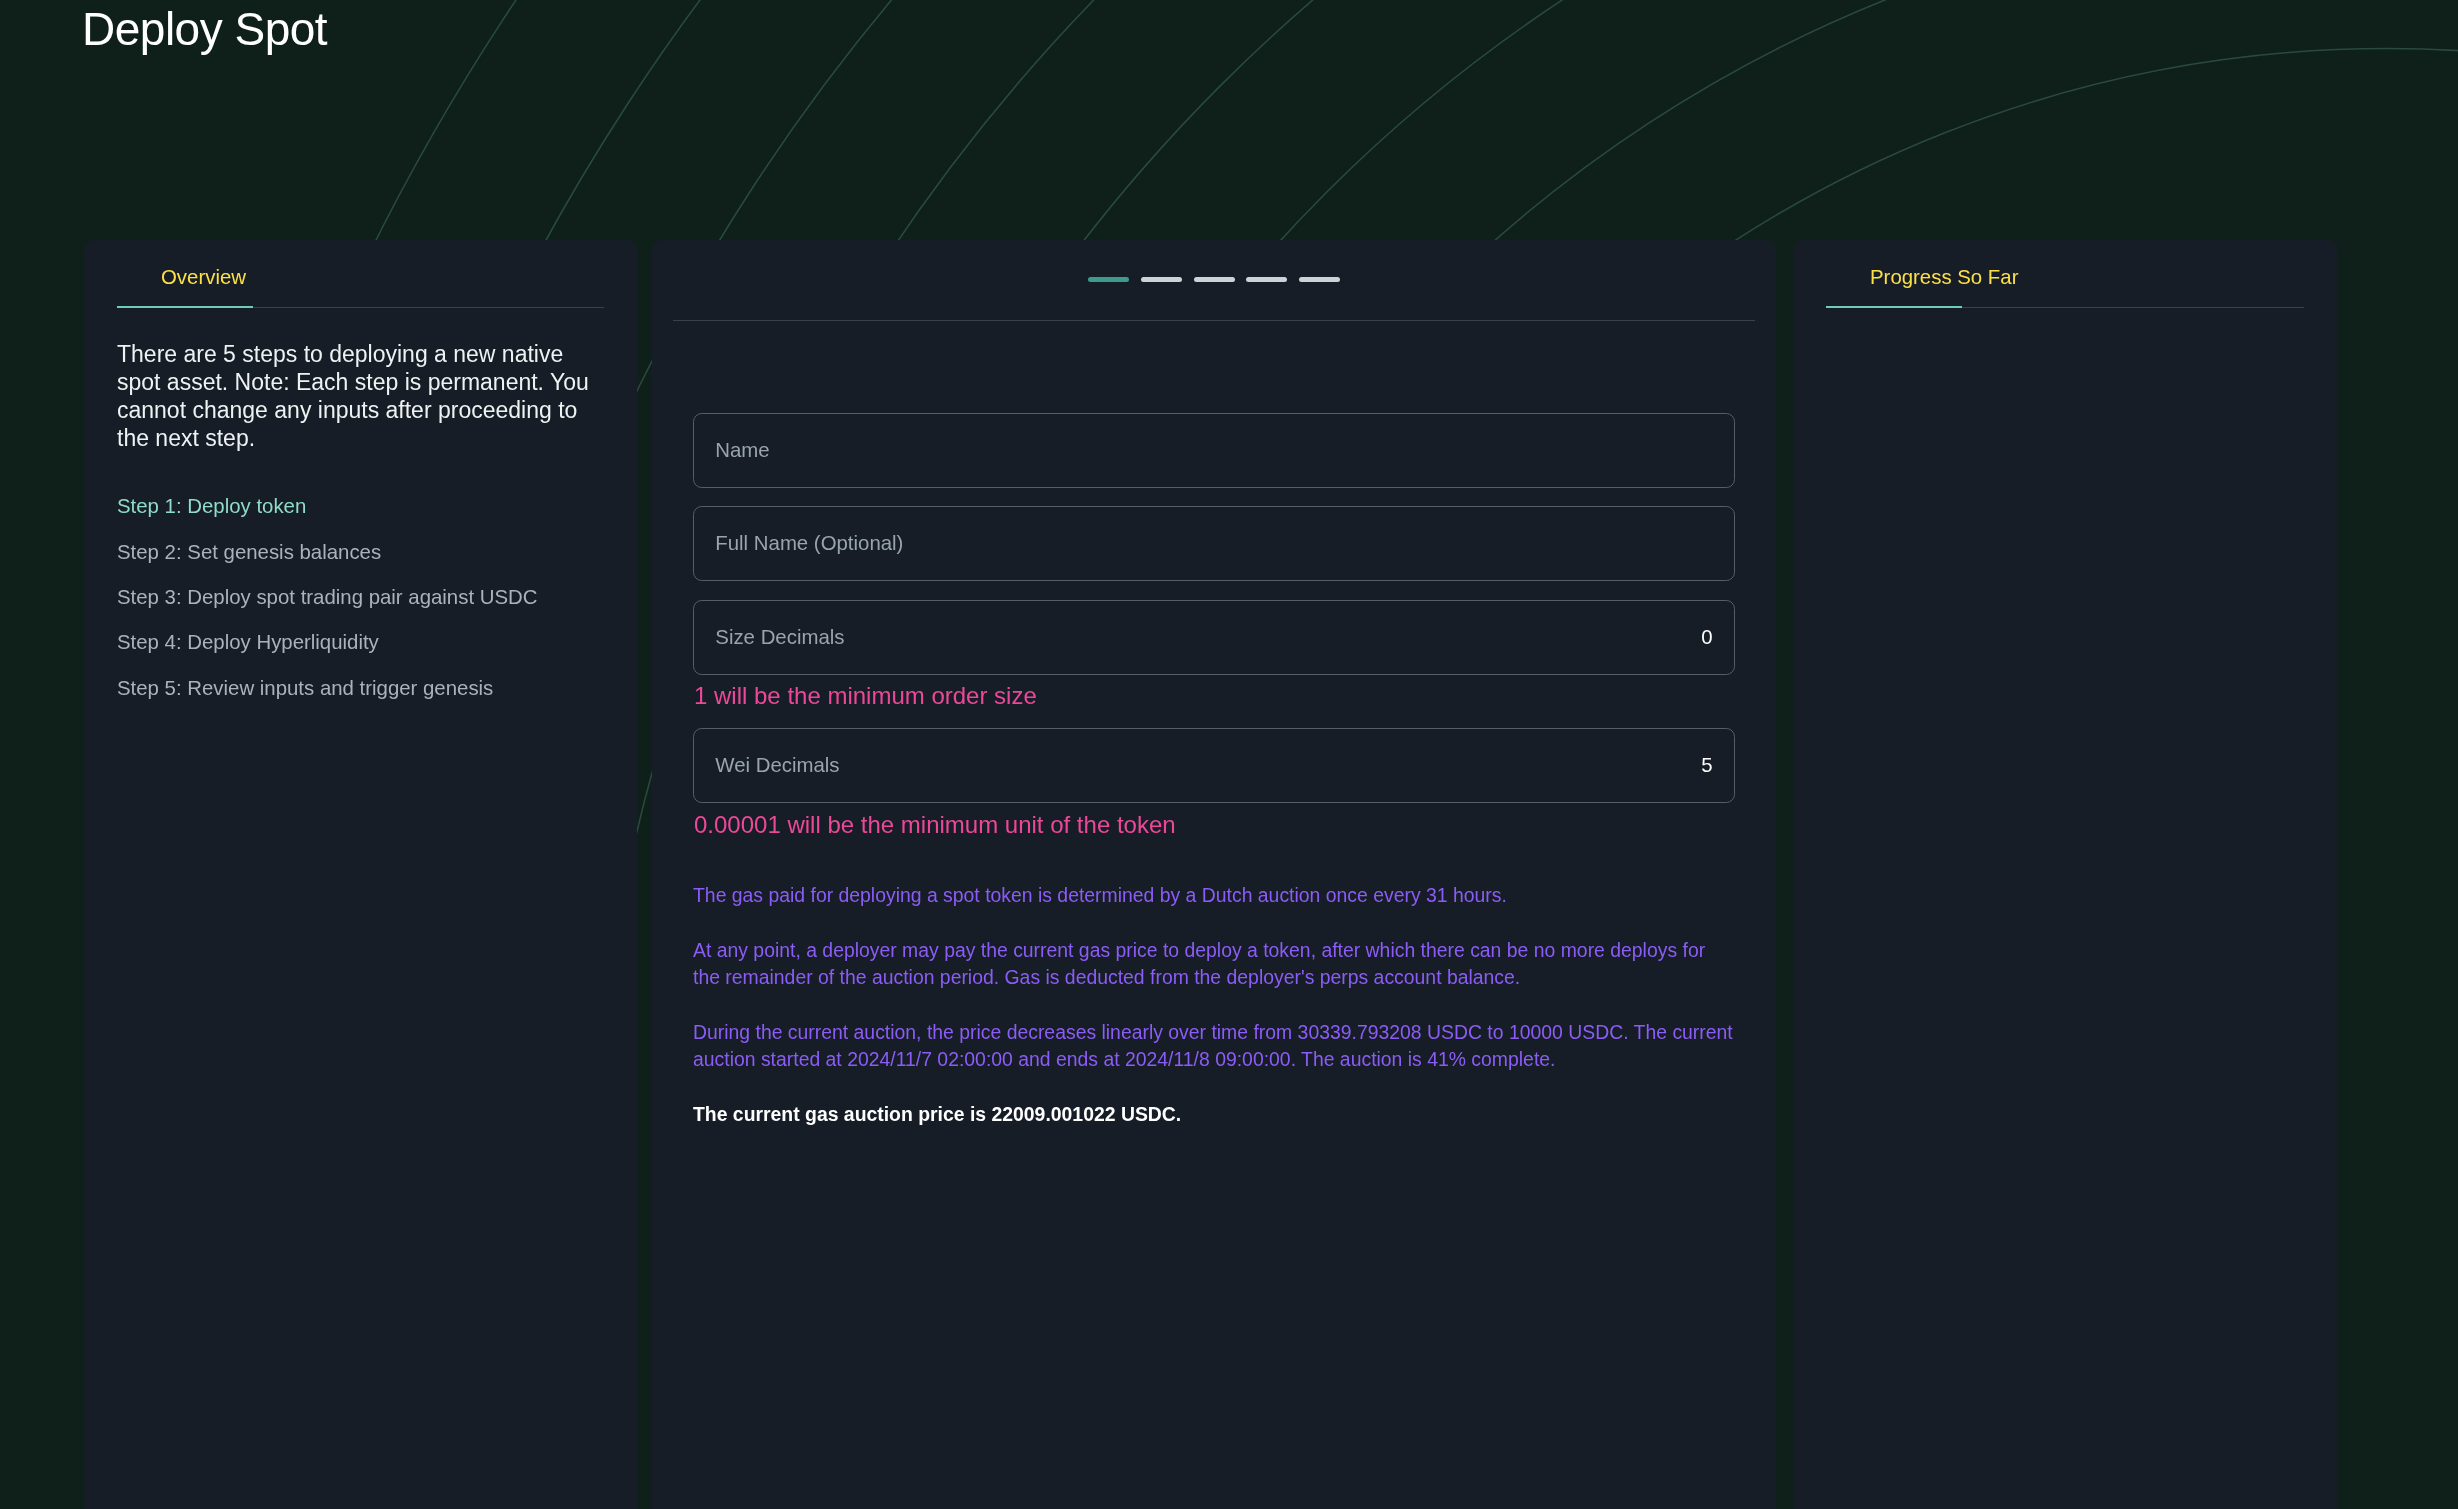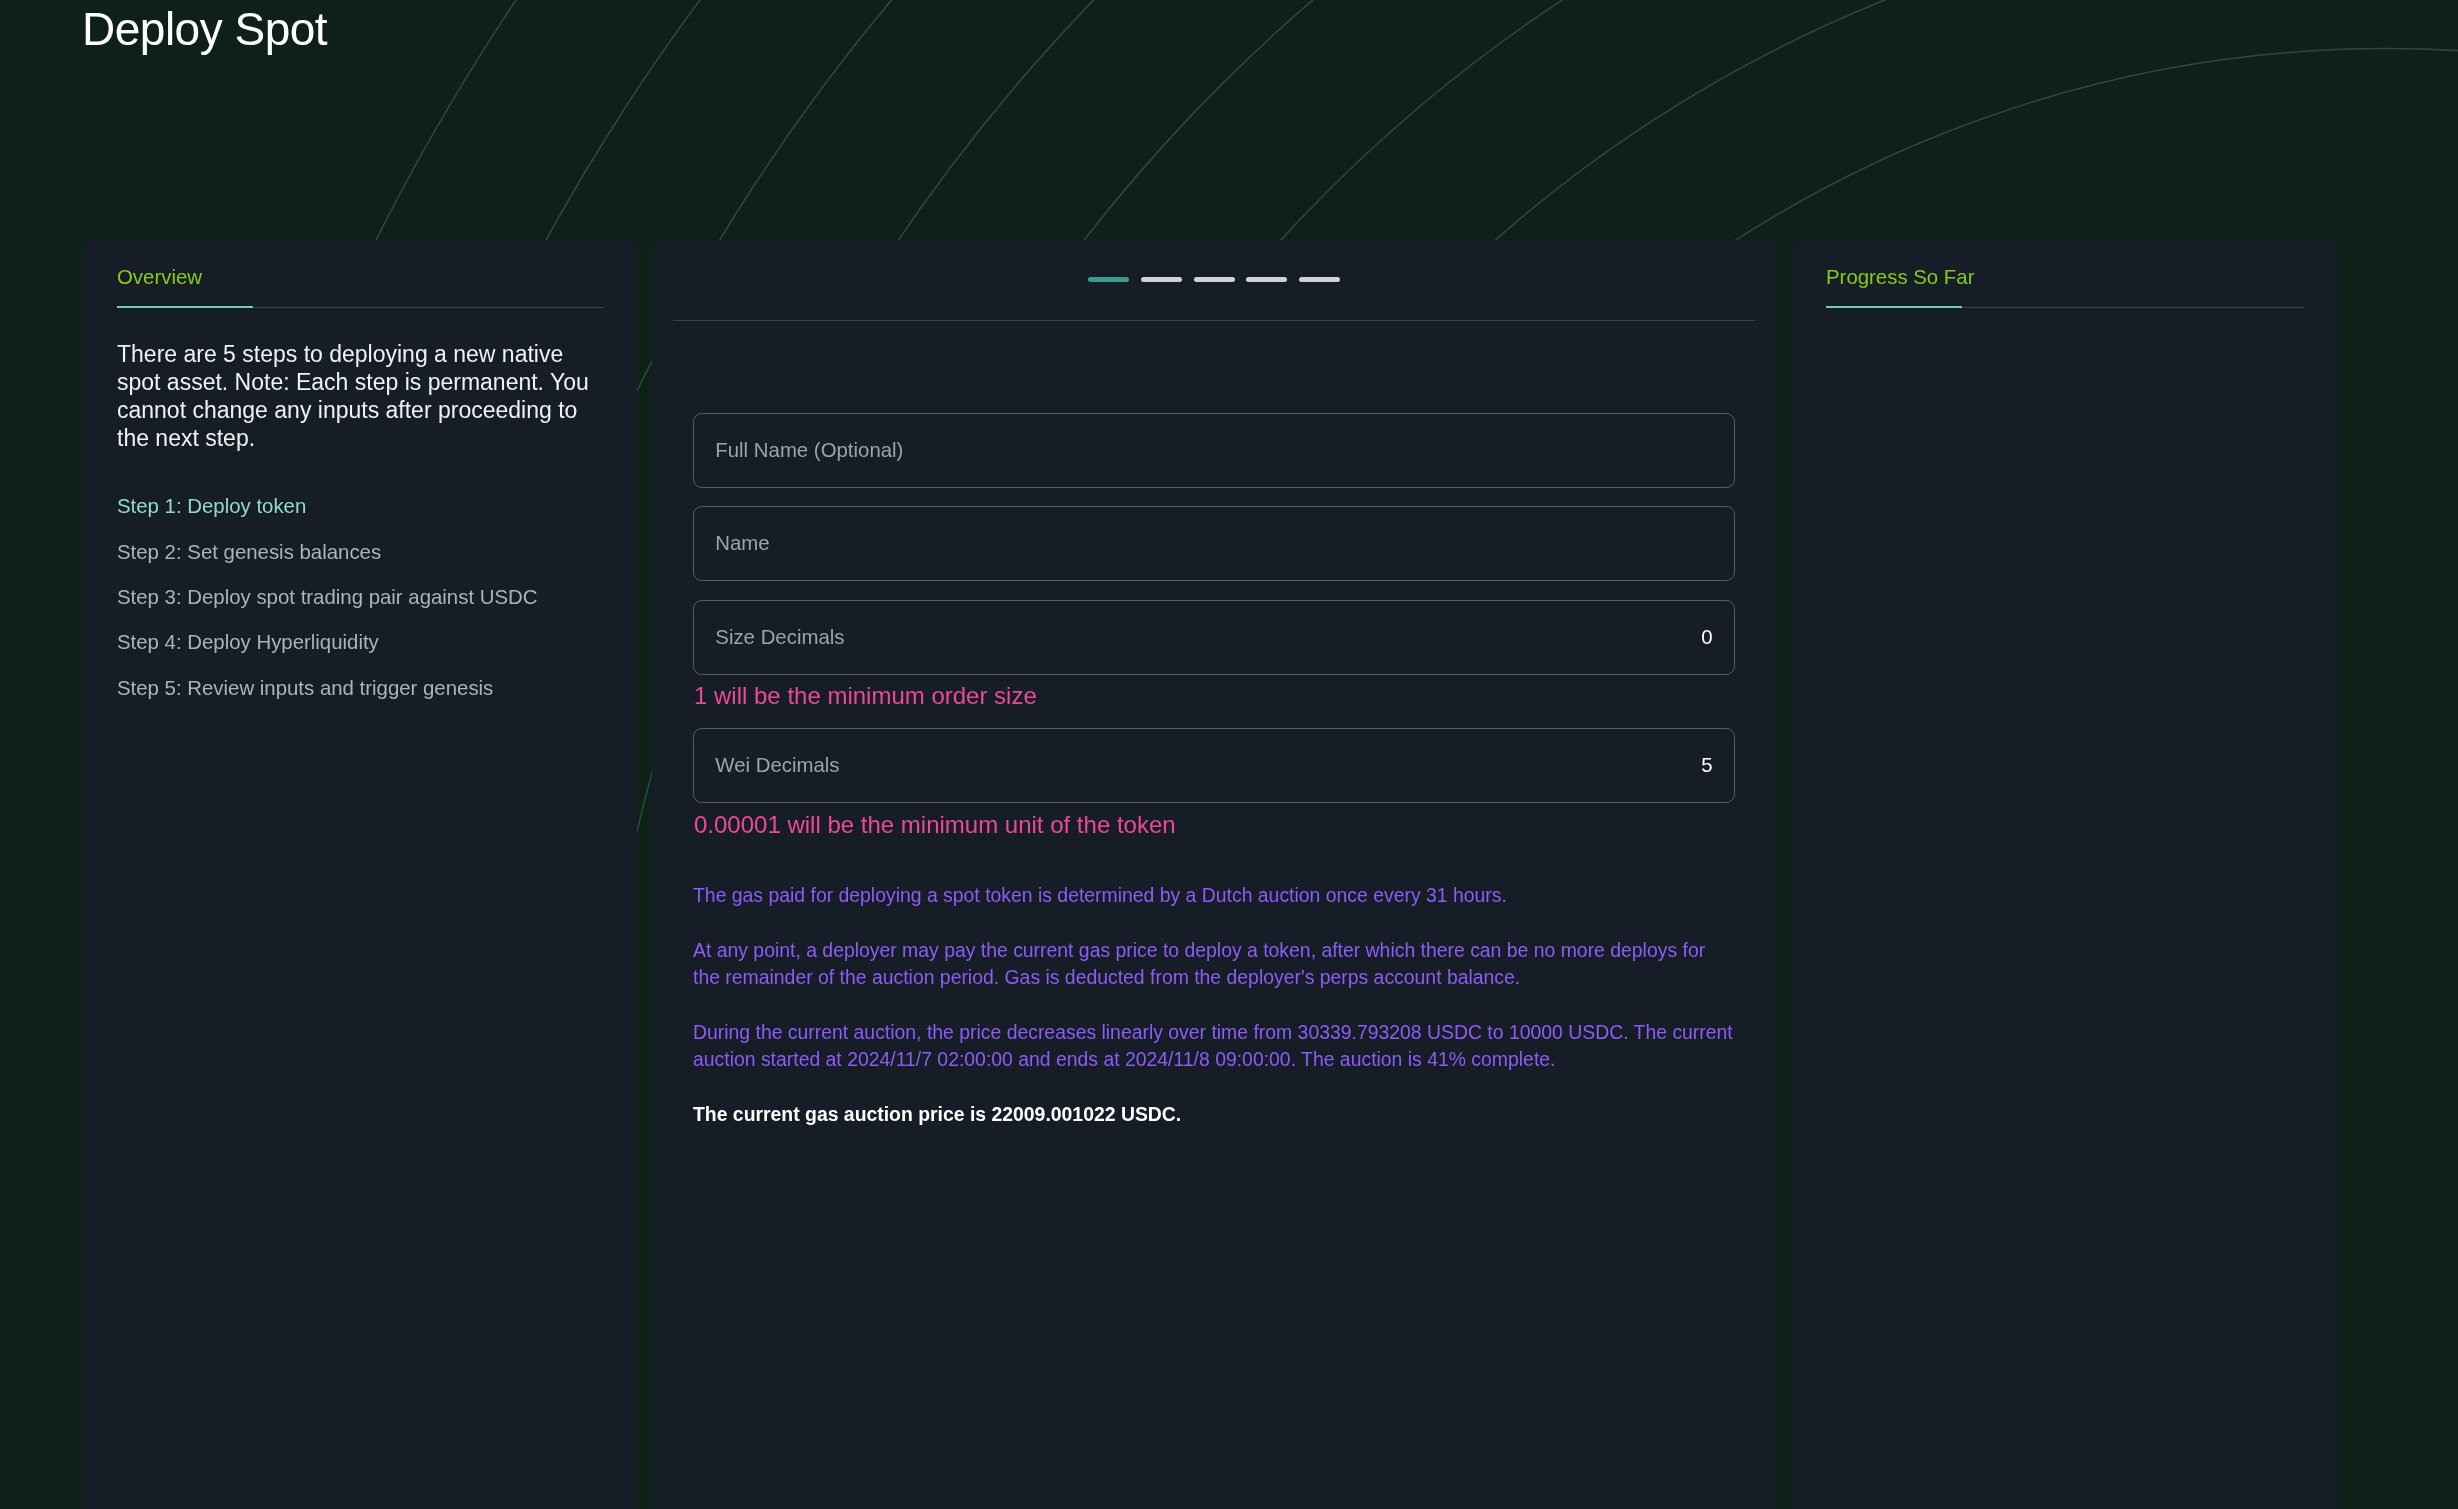--- a/index.html
+++ b/index.html
@@ -62,25 +62,26 @@
   #panel-step     { left: 652px; width: 1124px; }
   #panel-progress { left: 1793px; width: 544px; }
 
   
   .tab-head {
     position: relative;
     padding: 25px 33px 0 33px;
   }
   .tab-label {
     font-size: 20.4px;
-    color: #84cc16;
+    color: #fde047;
     font-weight: 400;
     line-height: 25px;
     display: inline-block;
     padding-bottom: 17.5px;
+    margin-left: 44px;
   }
   .tab-rule {
     position: absolute;
     left: 33px;
     right: 33px;
     bottom: 0;
     height: 1px;
     background: #3b4149;
   }
   .tab-rule-active {
@@ -257,26 +258,26 @@
         <span class="dash"></span>
       </div>
       <div class="step-head-rule"></div>
     </div>
 
     <div class="step-body">
 
       <div class="form">
 
         <div class="field">
-          <span class="field-ph">Full Name (Optional)</span>
+          <span class="field-ph">Name</span>
           <span class="field-val"></span>
         </div>
 
         <div class="field">
-          <span class="field-ph">Name</span>
+          <span class="field-ph">Full Name (Optional)</span>
           <span class="field-val"></span>
         </div>
 
         <div class="field">
           <span class="field-ph">Size Decimals</span>
           <span class="field-val">0</span>
         </div>
         <div class="field-hint">1 will be the minimum order size</div>
 
         <div class="field">

